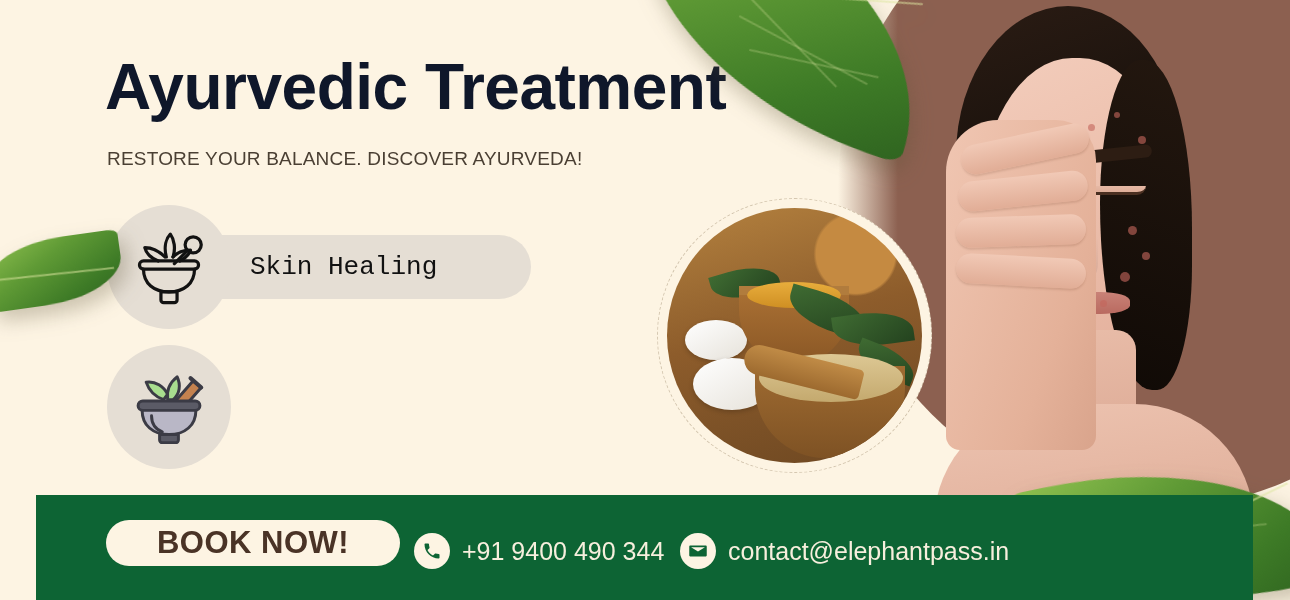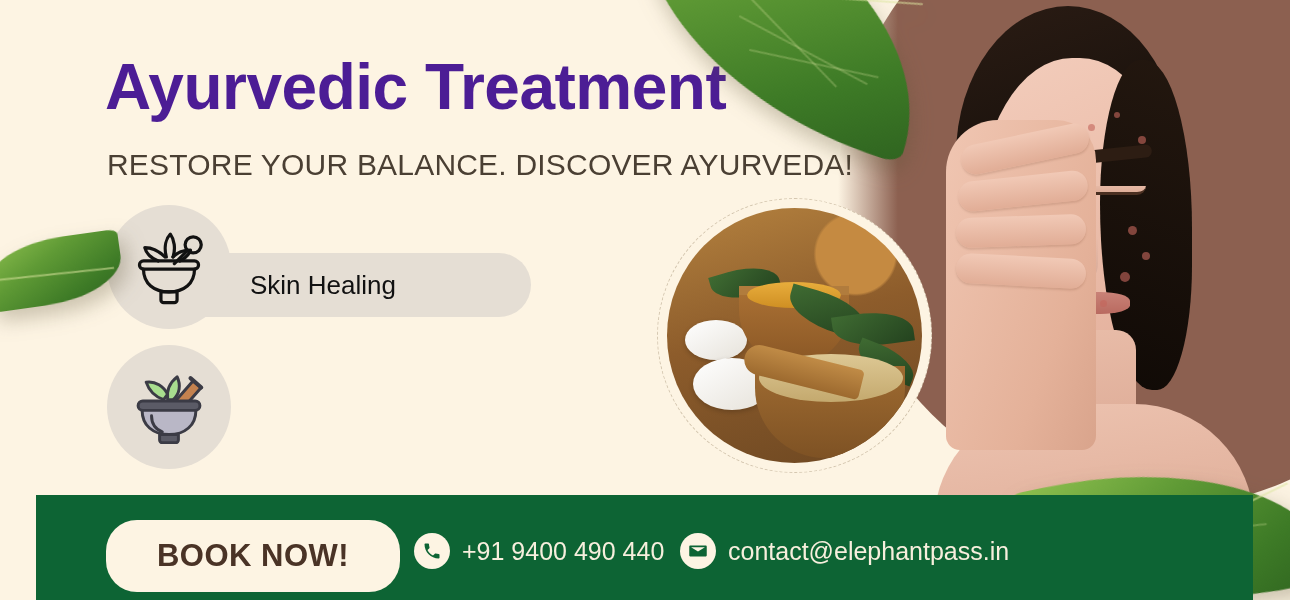--- a/index.html
+++ b/index.html
@@ -126,43 +126,43 @@
     width:60px; height:498px;
     background:linear-gradient(90deg,#FDF4E3 0%, rgba(253,244,227,0) 100%);
   }
 
   
   .headline {
     position:absolute;
     left:105px; top:50px;
     font-size:64px;
     font-weight:bold;
-    color:#4c1d95;
+    color:#0f172a;
     letter-spacing:-0.5px;
     white-space:nowrap;
   }
   .subhead {
     position:absolute;
     left:107px; top:148px;
-    font-size:30px;
+    font-size:19px;
     color:#4A3F33;
     letter-spacing:0.2px;
     white-space:nowrap;
   }
 
   
   .pill {
     position:absolute;
     height:64px;
     background:#E5DED4;
     border-radius:34px;
     display:flex;
     align-items:center;
   }
-  .pill-1 { left:150px; top:253px; width:381px; }
+  .pill-1 { left:150px; top:235px; width:381px;font-family:Liberation Mono, monospace; }
   .pill-2 { left:150px; top:375px; width:452px; }
   .pill-label {
     font-size:26px;
     color:#111111;
     margin-left:100px;
     white-space:nowrap;
   }
   .pill-badge {
     position:absolute;
     width:124px; height:124px;
@@ -279,21 +279,21 @@
   
   .footer {
     position:absolute;
     left:36px; top:495px;
     width:1217px; height:105px;
     background:#0D6434;
   }
   .book-btn {
     position:absolute;
     left:106px; top:520px;
-    width:294px; height:72px;
+    width:294px; height:46px;
     background:#FDF4E3;
     border-radius:31px;
     display:flex;
     align-items:center;
     justify-content:center;
     cursor:pointer;
     border:none;
   }
   .book-btn span {
     font-size:31px;
@@ -436,21 +436,21 @@
   <div class="book-btn">
     <span>BOOK NOW!</span>
   </div>
 
   <div class="contact contact-phone">
     <span class="cicon">
       <svg width="20" height="20" viewBox="0 0 24 24" fill="#0D6434">
         <path d="M6.6 10.8c1.4 2.8 3.8 5.2 6.6 6.6l2.2-2.2c.3-.3.7-.4 1-.2 1.1.4 2.3.6 3.6.6.6 0 1 .4 1 1V20c0 .6-.4 1-1 1C10.6 21 3 13.4 3 4c0-.6.4-1 1-1h3.4c.6 0 1 .4 1 1 0 1.2.2 2.4.6 3.6.1.4 0 .7-.2 1z"></path>
       </svg>
     </span>
-    <span class="ctext">+91 9400 490 440</span>
+    <span class="ctext">+91 9400 490 344</span>
   </div>
 
   <div class="contact contact-mail">
     <span class="cicon">
       <svg width="20" height="20" viewBox="0 0 24 24" fill="#0D6434">
         <path d="M2.5 5.5h19c.55 0 1 .45 1 1v11c0 .55-.45 1-1 1h-19c-.55 0-1-.45-1-1v-11c0-.55.45-1 1-1zm9.5 7.2 8.3-5.2H3.7z"></path>
       </svg>
     </span>
     <span class="ctext">contact@elephantpass.in</span>
   </div>

